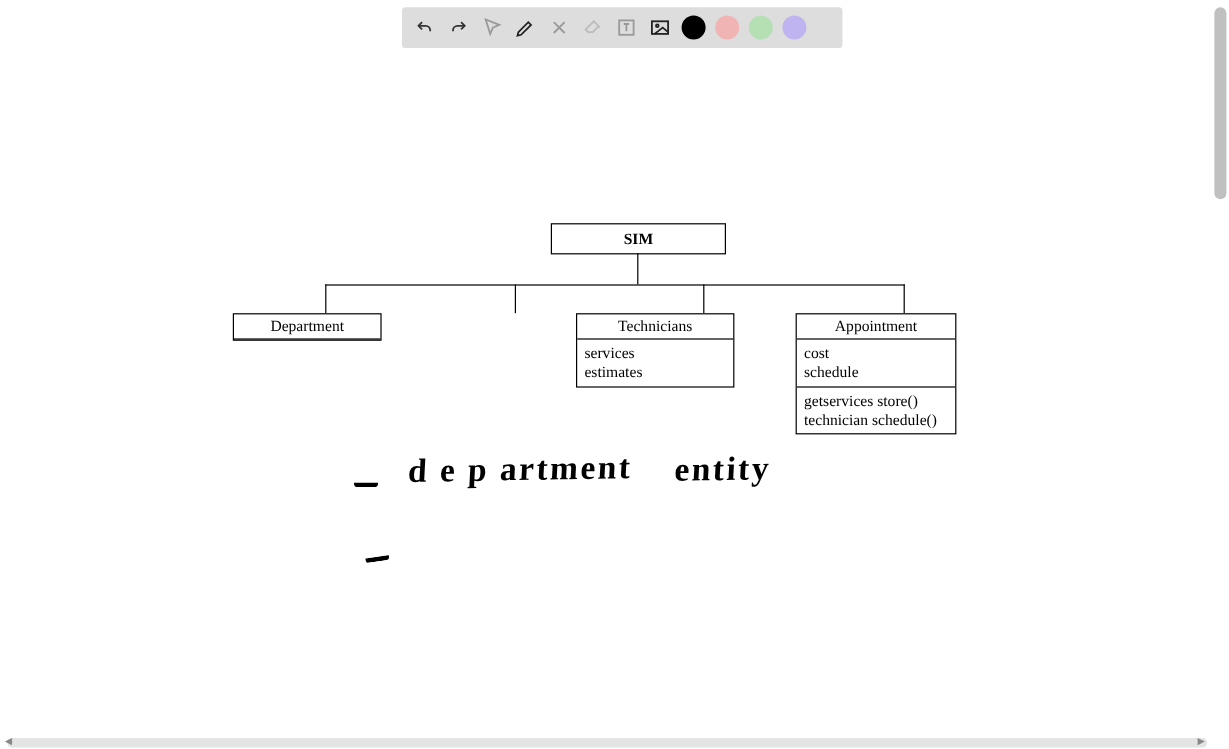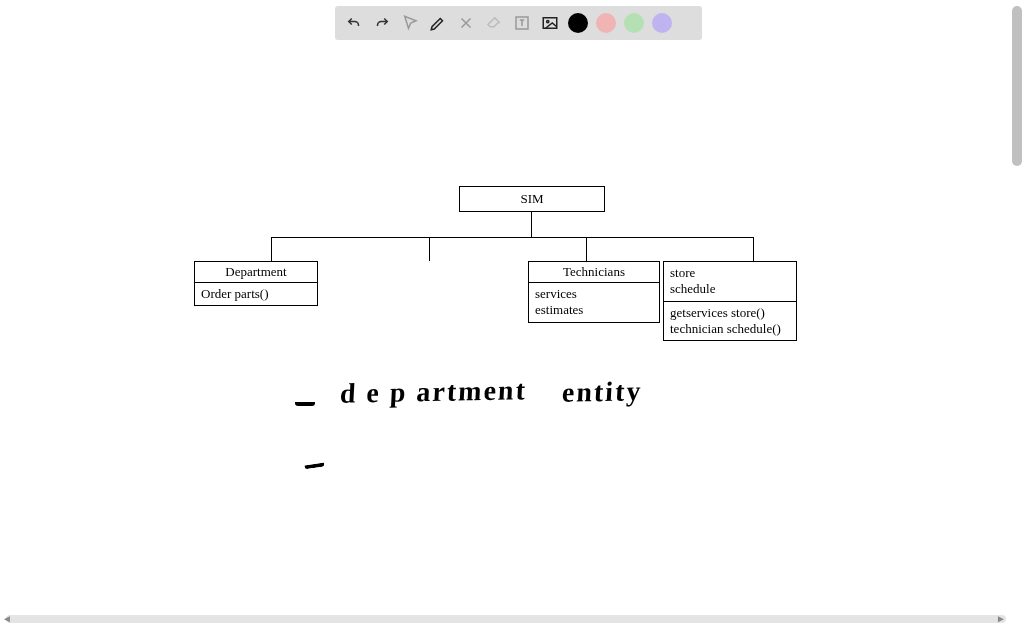--- a/index.html
+++ b/index.html
@@ -186,47 +186,47 @@
         <div class="swatch swatch-pink"></div>
       </div>
     <div class="tool">
         <div class="swatch swatch-green"></div>
       </div>
     <div class="tool">
         <div class="swatch swatch-purple"></div>
       </div>
   </div>
 
-  <div class="simbox" style="left:459px; top:186px; width:144px;">
+  <div class="simbox" style="left:459px; top:186px; width:144px;font-weight:bold;">
     <span>SIM</span>
   </div>
 
   <div class="vline" style="left:531px; top:211px; height:26px;"></div>
 
   <div class="hline" style="left:271px; top:237px; width:483px;"></div>
 
   <div class="vline" style="left:271px; top:237px; height:24px;"></div>
   <div class="vline" style="left:429px; top:237px; height:24px;"></div>
   <div class="vline" style="left:586px; top:237px; height:24px;"></div>
   <div class="vline" style="left:753px; top:237px; height:24px;"></div>
 
   <div class="box" style="left:194px; top:261px; width:122px;">
     <div class="title">Department</div>
-    <div class="section">Order parts()</div>
-  </div>
-
-
-  <div class="box" style="left:528px; top:261px; width:130px;">
+  </div>
+
+
+  <div class="box" style="left:480px; top:261px; width:130px;">
     <div class="title">Technicians</div>
     <div class="section">services
 estimates</div>
   </div>
 
   <div class="box" style="left:663px; top:261px; width:132px;">
-    <div class="section">store
+    <div class="title">Appointment</div>
+    <div class="section">cost
 schedule</div>
     <div class="section">getservices store()
 technician schedule()</div>
   </div>
 
   <div class="dash" style="left:295px; top:396px;"></div>
   <div class="hand" style="left:340px; top:376px;">d e p artment</div>
   <div class="hand" style="left:562px; top:376px;">entity</div>
 
   <div class="dash" style="left:304px; top:458px; transform:rotate(-8deg);"></div>

